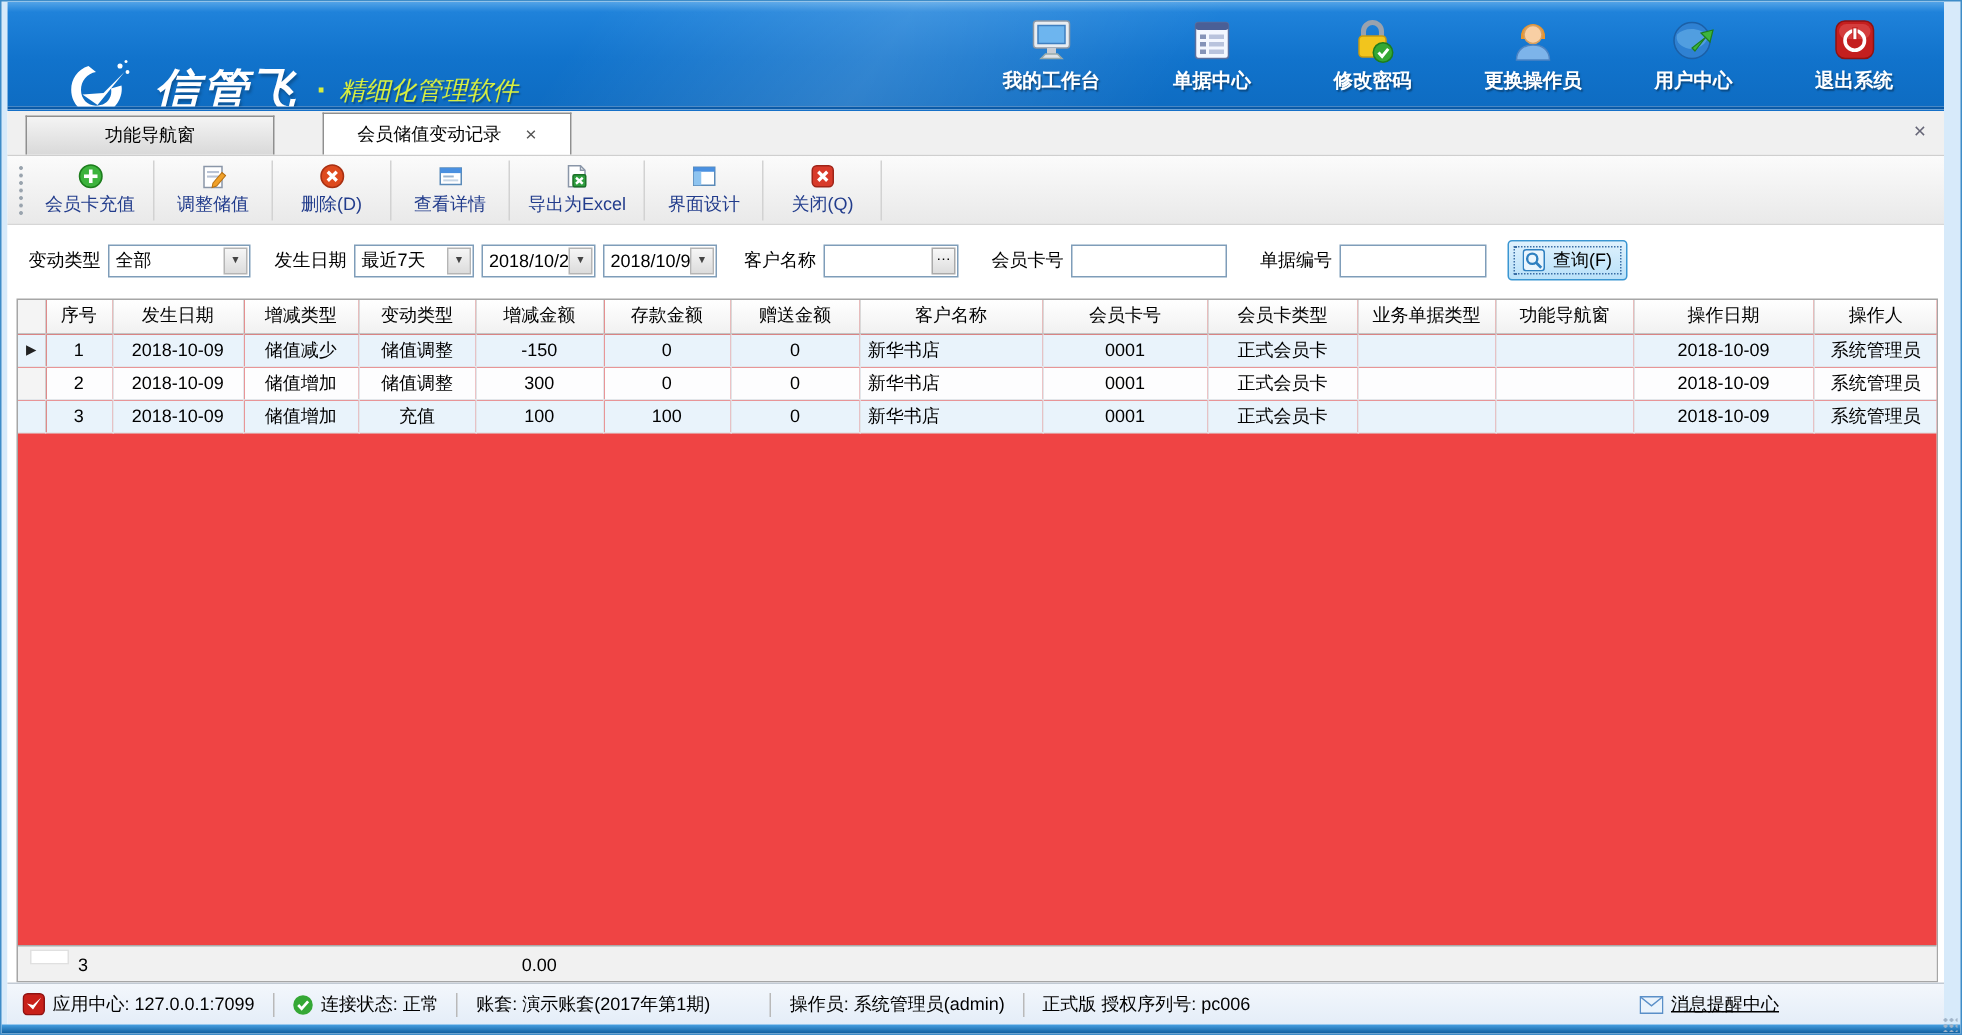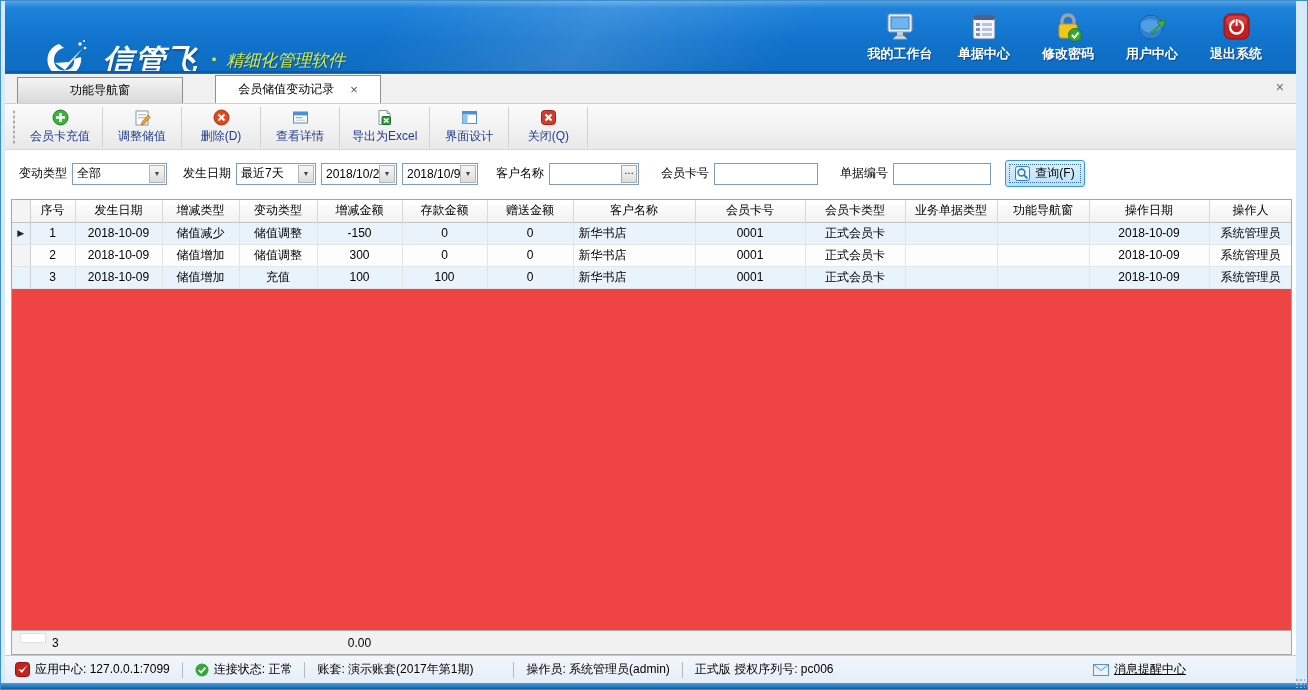--- a/index.html
+++ b/index.html
@@ -10,21 +10,21 @@
   .win-inner { position:absolute; left:4px; top:0; right:11px; bottom:6px; background:#fff; display:flex; flex-direction:column; }
   .bottom-strip { position:absolute; left:0; right:0; bottom:0; height:6px; background:linear-gradient(180deg,#47a0e2,#0f5e9e); }
 
   
   .banner { height:72px; flex:0 0 72px; background:linear-gradient(180deg,#55a5e8 0%,#1f82da 10%,#1173cc 55%,#0e6cc2 100%); position:relative; display:flex; align-items:center; overflow:hidden; border-bottom:2px solid #0a5aa8; }
   .banner .streak { position:absolute; left:370px; top:-40px; width:420px; height:160px; background:linear-gradient(90deg,rgba(255,255,255,0),rgba(255,255,255,.14),rgba(255,255,255,0)); transform:skewX(-35deg); pointer-events:none; }
   .brand { display:flex; align-items:center; margin-left:34px; z-index:2;margin-top:48px; }
   .brand-name { color:#fff; font-size:30px; font-weight:bold; font-style:italic; letter-spacing:2px; margin-left:10px; text-shadow:1px 2px 2px rgba(0,0,0,.25); }
   .brand-sep { color:#d8ee3e; font-size:22px; font-weight:bold; margin:0 8px 0 12px; }
   .brand-tag { color:#d8ee3e; font-size:17px; font-weight:normal; font-style:italic; text-shadow:1px 1px 1px rgba(0,0,0,.3); }
-  .top-nav { margin-left:auto; margin-right:18px; display:flex; z-index:2; }
+  .top-nav { margin-left:auto; margin-right:18px; display:flex; z-index:2;gap:23px; }
   .nav-item { width:84px; display:flex; flex-direction:column; align-items:center; cursor:pointer; padding-top:2px; }
   .nav-item svg { width:32px; height:30px; }
   .nav-item .nav-label { color:#fff; font-weight:bold; font-size:13px; margin-top:3px; text-shadow:1px 1px 1px rgba(0,0,0,.35); white-space:nowrap; }
 
   
   .tabstrip { height:30px; flex:0 0 30px; background:#f0f0f0; border-top:1px solid #1570c8; display:flex; align-items:flex-end; position:relative; }
   .tab { height:26px; display:flex; align-items:center; justify-content:center; font-size:12px; cursor:pointer; }
   .tab.inactive { width:166px; margin-left:12px; background:linear-gradient(180deg,#f4f4f4,#d9d9d9); border:1px solid #8f8f8f; border-bottom:none; }
   .tab.active { width:166px; height:28px; background:#fff; border:1px solid #8f8f8f; border-bottom:none; position:relative; z-index:2;margin-left:32px; }
   .tab-close { margin-left:16px; color:#555; font-size:13px; cursor:pointer; }
@@ -119,20 +119,28 @@
           <span class="nav-label">单据中心</span>
         </div>
         <div class="nav-item">
           <svg viewBox="0 0 32 30">
             <path d="M10 13 v-4 a6 6 0 0 1 12 0 v4" fill="none" stroke="#9aa2ad" stroke-width="3.4"></path>
             <rect x="7" y="12" width="18" height="14" rx="2.5" fill="#f2c51d" stroke="#c79a10"></rect>
             <circle cx="23" cy="23" r="6.5" fill="#35a835" stroke="#1d7d1d"></circle>
             <path d="M20 23 l2.4 2.6 L26.5 20.6" fill="none" stroke="#fff" stroke-width="2"></path>
           </svg>
           <span class="nav-label">修改密码</span>
+        </div>
+        <div class="nav-item">
+          <svg viewBox="0 0 32 30">
+            <path d="M8 12 a8 8 0 0 1 16 0 v2 h-16 z" fill="#e8952e"></path>
+            <circle cx="16" cy="11" r="6" fill="#f8cfa4" stroke="#d8a060"></circle>
+            <path d="M5 28 c0 -7 5 -10 11 -10 c6 0 11 3 11 10 z" fill="#7db4ea" stroke="#4c84c4"></path>
+          </svg>
+          <span class="nav-label">更换操作员</span>
         </div>
         <div class="nav-item">
           <svg viewBox="0 0 32 30">
             <circle cx="15" cy="15" r="12" fill="#2f81d2" stroke="#1b5fa6"></circle>
             <path d="M5 11 c5 -5 15 -5 21 1 c-2 7 -9 10 -15 8 c-5 -2 -7 -5 -6 -9 z" fill="#5aa5e4" opacity=".8"></path>
             <path d="M17 22 l7 -9 l3 3 l2 -8 l-8 2 l3 3 l-9 7 z" fill="#3db53d" stroke="#1d7d1d" stroke-width=".8"></path>
           </svg>
           <span class="nav-label">用户中心</span>
         </div>
         <div class="nav-item">

